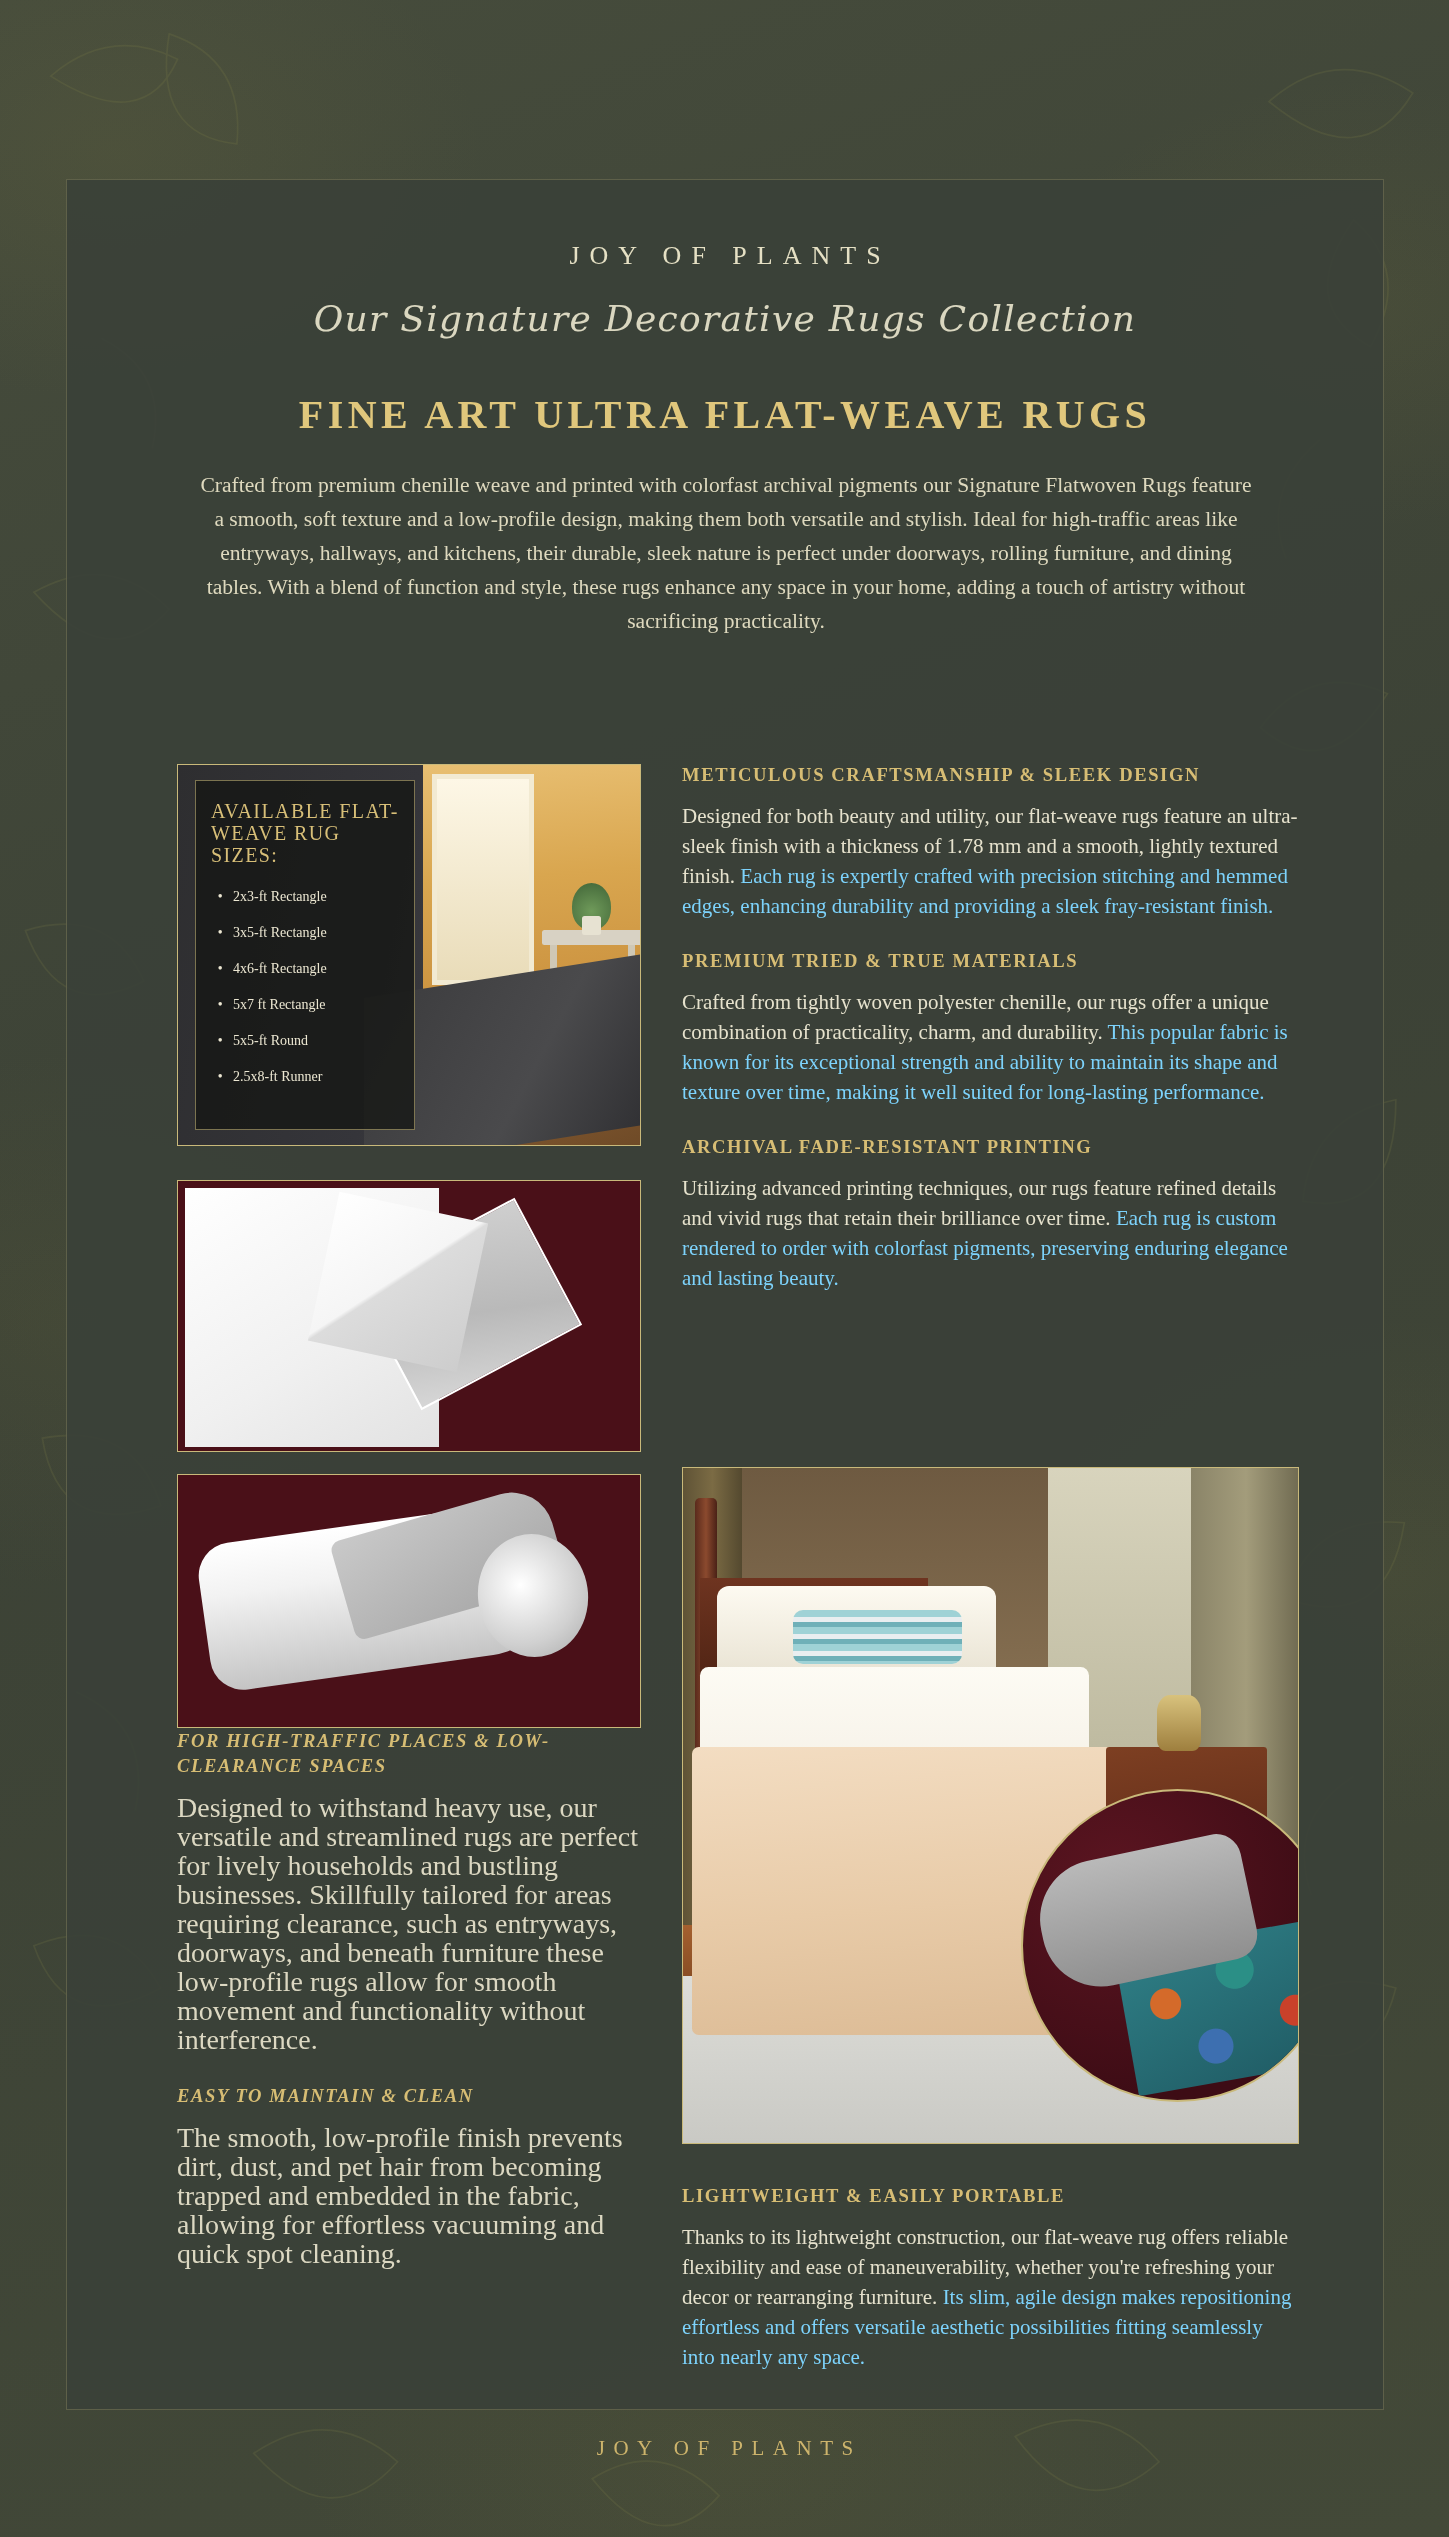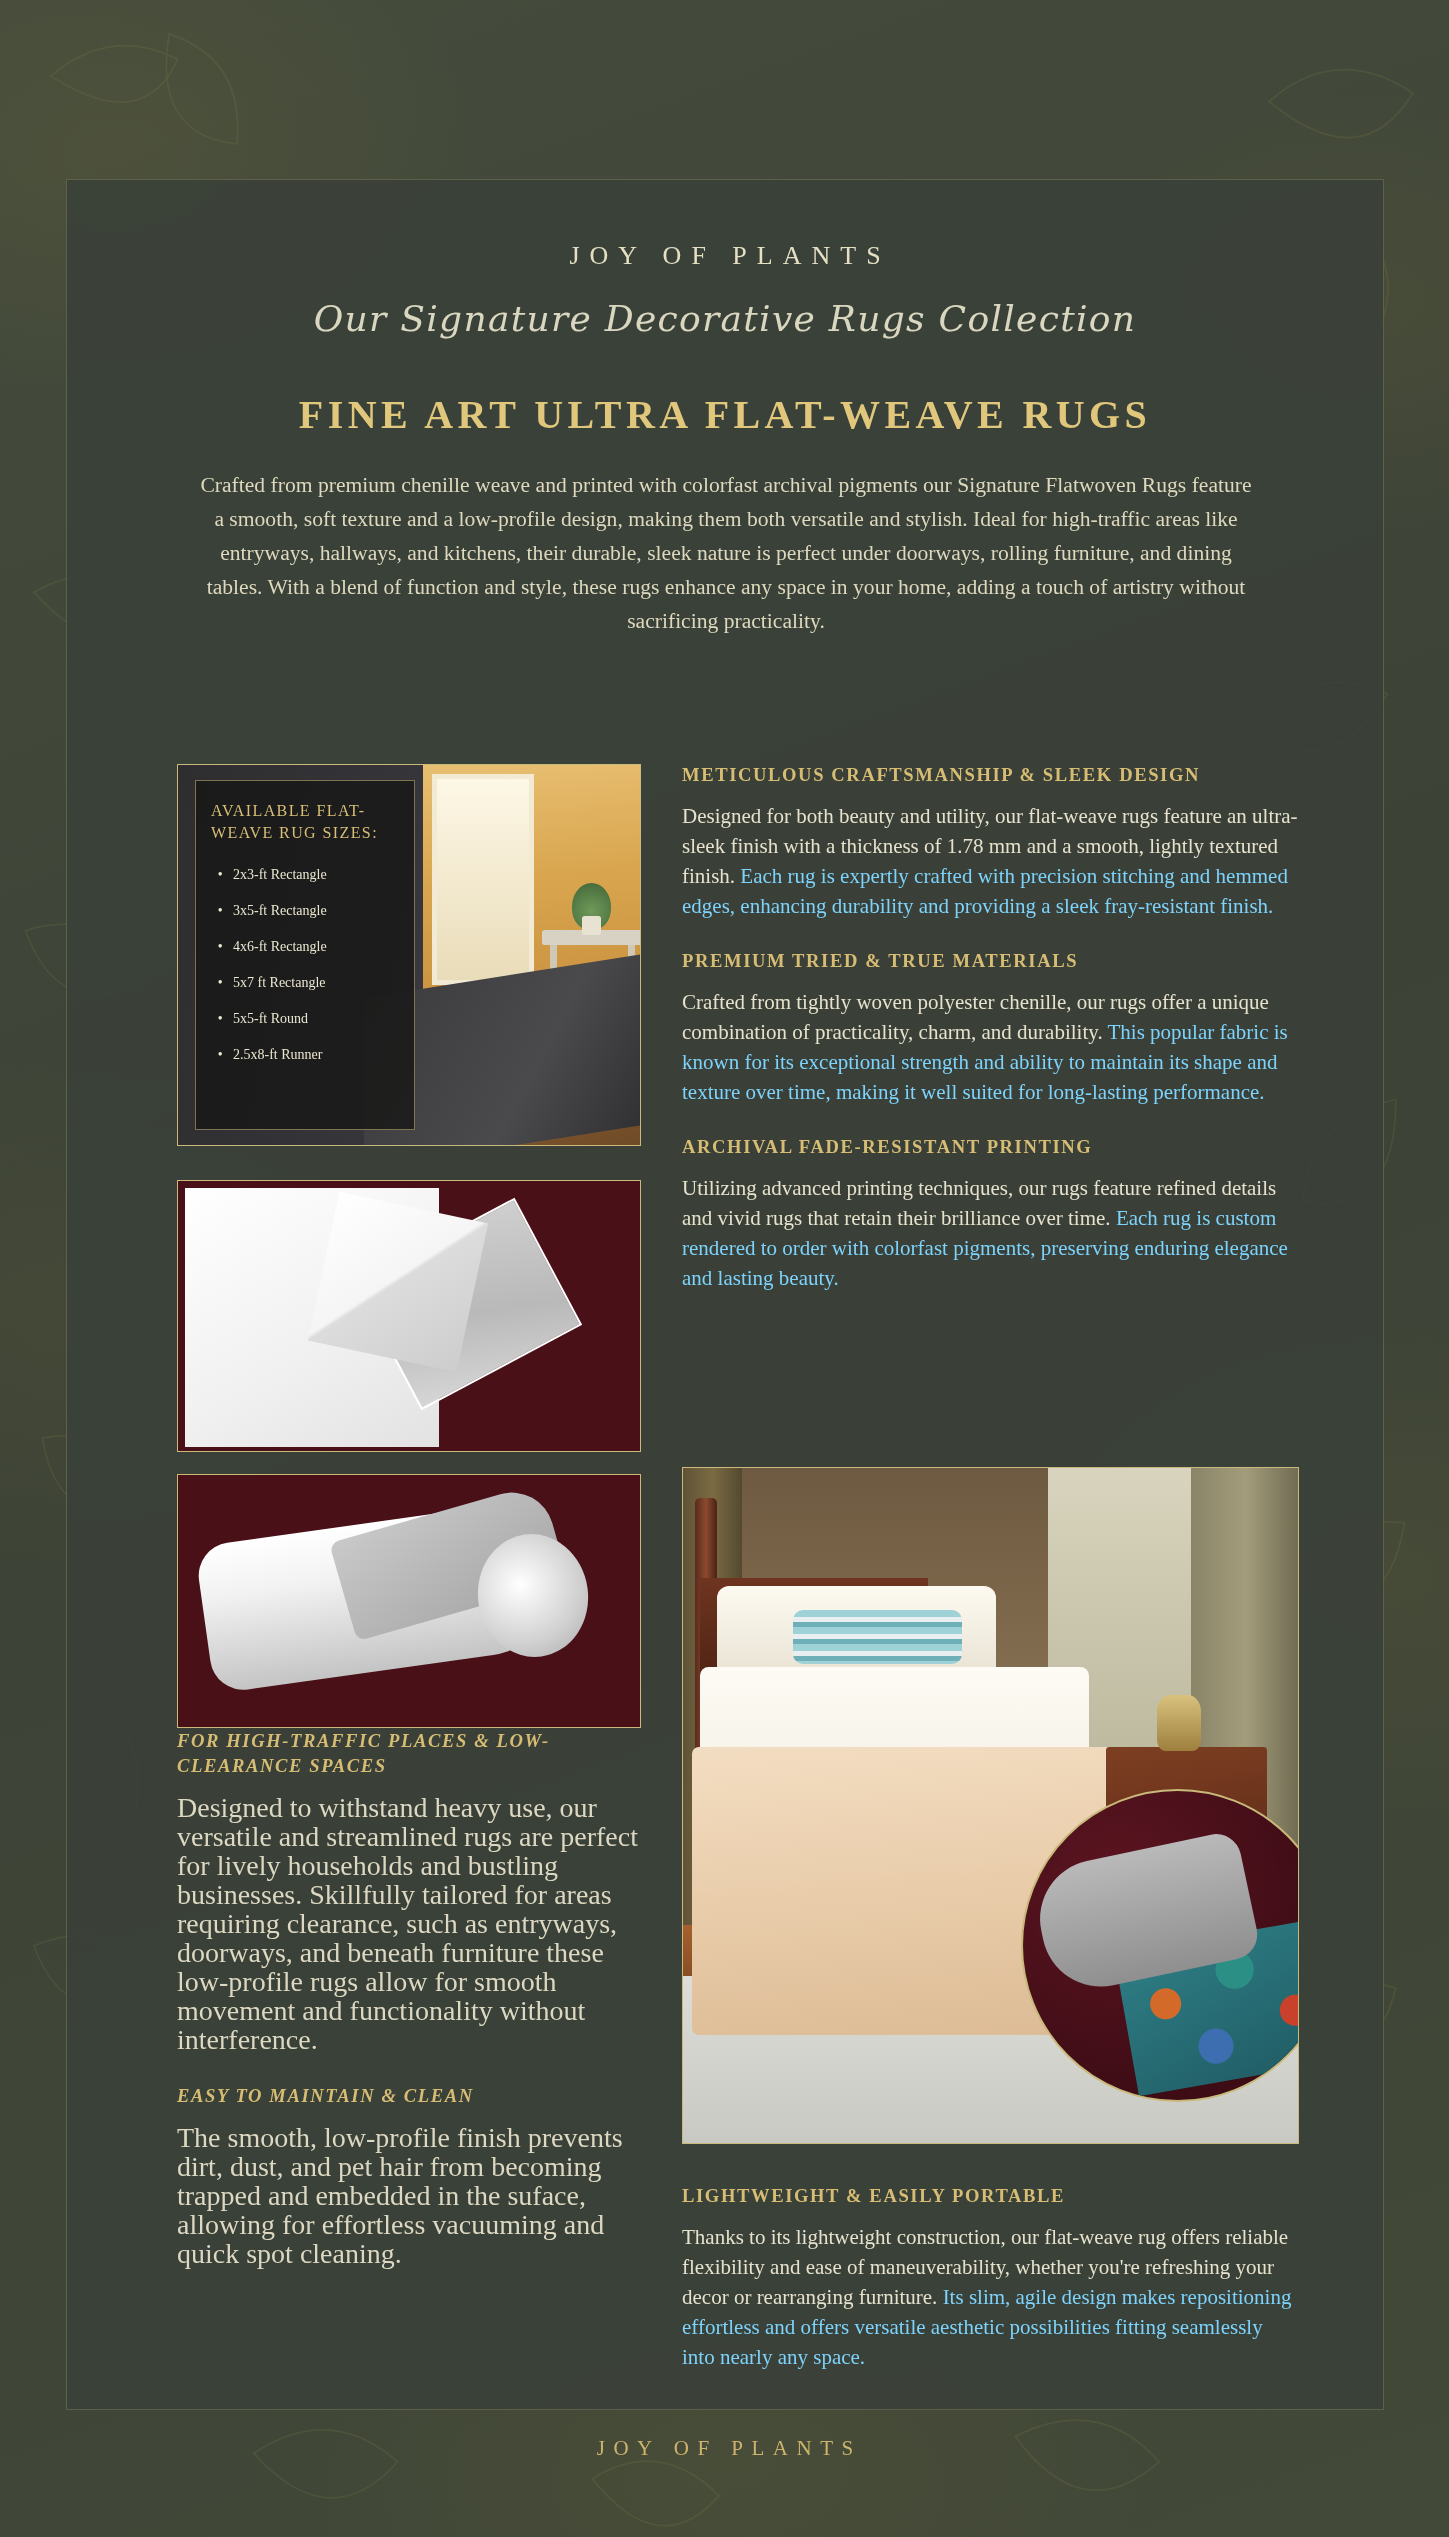--- a/index.html
+++ b/index.html
@@ -159,21 +159,21 @@
 
   .sizes-box {
     position: absolute;
     left: 17px; top: 15px;
     width: 220px; height: 350px;
     background: rgba(20,22,19,0.78);
     border: 0.8px solid rgba(205,190,125,0.55);
     padding: 18.6px 15px;
   }
   .sizes-title {
-    font-size: 16px;
+    font-size: 20px;
     letter-spacing: 1.4px;
     color: #d8bf78;
     line-height: 22px;
     margin-bottom: 13.5px;
   }
   .sizes-list { list-style: none; }
   .sizes-list li {
     font-size: 14px;
     color: #ece7d2;
     line-height: 36px;
@@ -481,21 +481,21 @@
       <div class="circle-print"></div>
       <div class="circle-roll"></div>
     </div>
   </div>
 
   <div class="left-text">
     <h2 class="sec-head">FOR HIGH-TRAFFIC PLACES &amp; LOW-CLEARANCE SPACES</h2>
     <p class="sec-body">Designed to withstand heavy use, our versatile and streamlined rugs are perfect for lively households and bustling businesses. Skillfully tailored for areas requiring clearance, such as entryways, doorways, and beneath furniture these low-profile rugs allow for smooth movement and functionality without interference.</p>
 
     <h2 class="sec-head">EASY TO MAINTAIN &amp; CLEAN</h2>
-    <p class="sec-body">The smooth, low-profile finish prevents dirt, dust, and pet hair from becoming trapped and embedded in the suface, allowing for effortless vacuuming and quick spot cleaning.</p>
+    <p class="sec-body">The smooth, low-profile finish prevents dirt, dust, and pet hair from becoming trapped and embedded in the fabric, allowing for effortless vacuuming and quick spot cleaning.</p>
   </div>
 
   <div class="bottom-right">
     <h2 class="sec-head">LIGHTWEIGHT &amp; EASILY PORTABLE</h2>
     <p class="sec-body"><span>Thanks to its lightweight construction, our flat-weave rug offers reliable flexibility and ease of maneuverability, whether you're refreshing your decor or rearranging furniture. </span><span class="hl">Its slim, agile design makes repositioning effortless and offers versatile aesthetic possibilities fitting seamlessly into nearly any space.</span></p>
   </div>
 
 </div>
 
 <div class="footer">JOY OF PLANTS</div>

